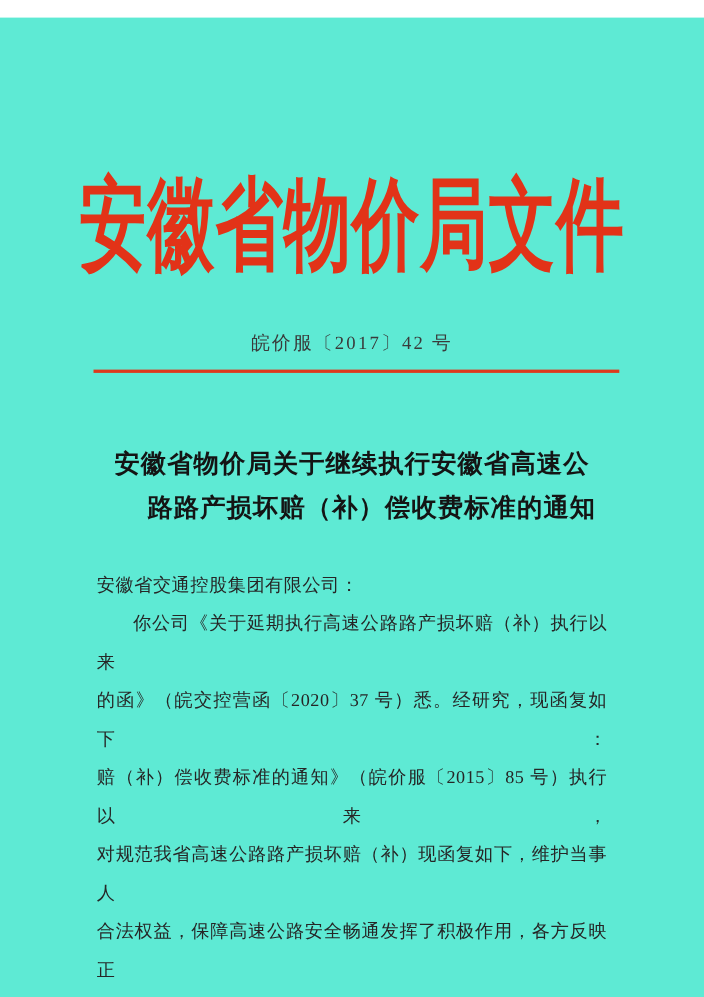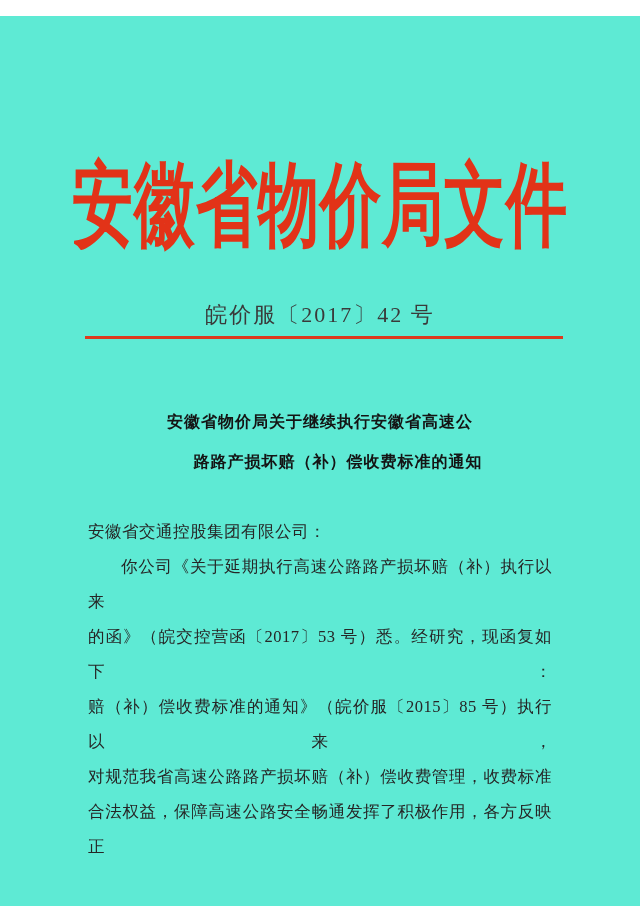--- a/index.html
+++ b/index.html
@@ -32,41 +32,41 @@
     white-space: nowrap;
     font-family: "Liberation Serif", serif;
   }
   
   .doc-number {
     position: absolute;
     top: 284px;
     left: 0;
     width: 640px;
     text-align: center;
-    font-size: 22px;
+    font-size: 17px;
     letter-spacing: 2px;
     color: #3a3a3a;
   }
   
   .red-rule {
     position: absolute;
     top: 320px;
     left: 85px;
     width: 478px;
     height: 3px;
     background: #dd3a1e;
   }
   
   .doc-title {
     position: absolute;
     top: 386px;
     left: 0;
     width: 640px;
     text-align: center;
-    font-size: 16px;
+    font-size: 23px;
     font-weight: 700;
     color: #141414;
     line-height: 40px;
     letter-spacing: 1px;
   }
   .doc-title .t-line { display: block; }
   .doc-title .t-line.shift { transform: translateX(18px); }
   
   .body-text {
     position: absolute;
@@ -106,20 +106,20 @@
   <div class="red-rule"></div>
 
   <div class="doc-title">
     <span class="t-line">安徽省物价局关于继续执行安徽省高速公</span>
     <span class="t-line shift">路路产损坏赔（补）偿收费标准的通知</span>
   </div>
 
   <div class="body-text">
     <div class="bl plain">安徽省交通控股集团有限公司：</div>
     <div class="bl just indent">你公司《关于延期执行高速公路路产损坏赔（补）执行以来</div>
-    <div class="bl just">的函》（皖交控营函〔2017〕53 号）悉。经研究，现函复如下：</div>
+    <div class="bl just">的函》（皖交控营函〔2020〕37 号）悉。经研究，现函复如下：</div>
     <div class="bl just">赔（补）偿收费标准的通知》（皖价服〔2015〕85 号）执行以来，</div>
-    <div class="bl just">对规范我省高速公路路产损坏赔（补）偿收费管理，收费标准</div>
+    <div class="bl just">对规范我省高速公路路产损坏赔（补）现函复如下，维护当事人</div>
     <div class="bl just">合法权益，保障高速公路安全畅通发挥了积极作用，各方反映正</div>
 
   </div>
 
 </div>
 
 </body></html>

